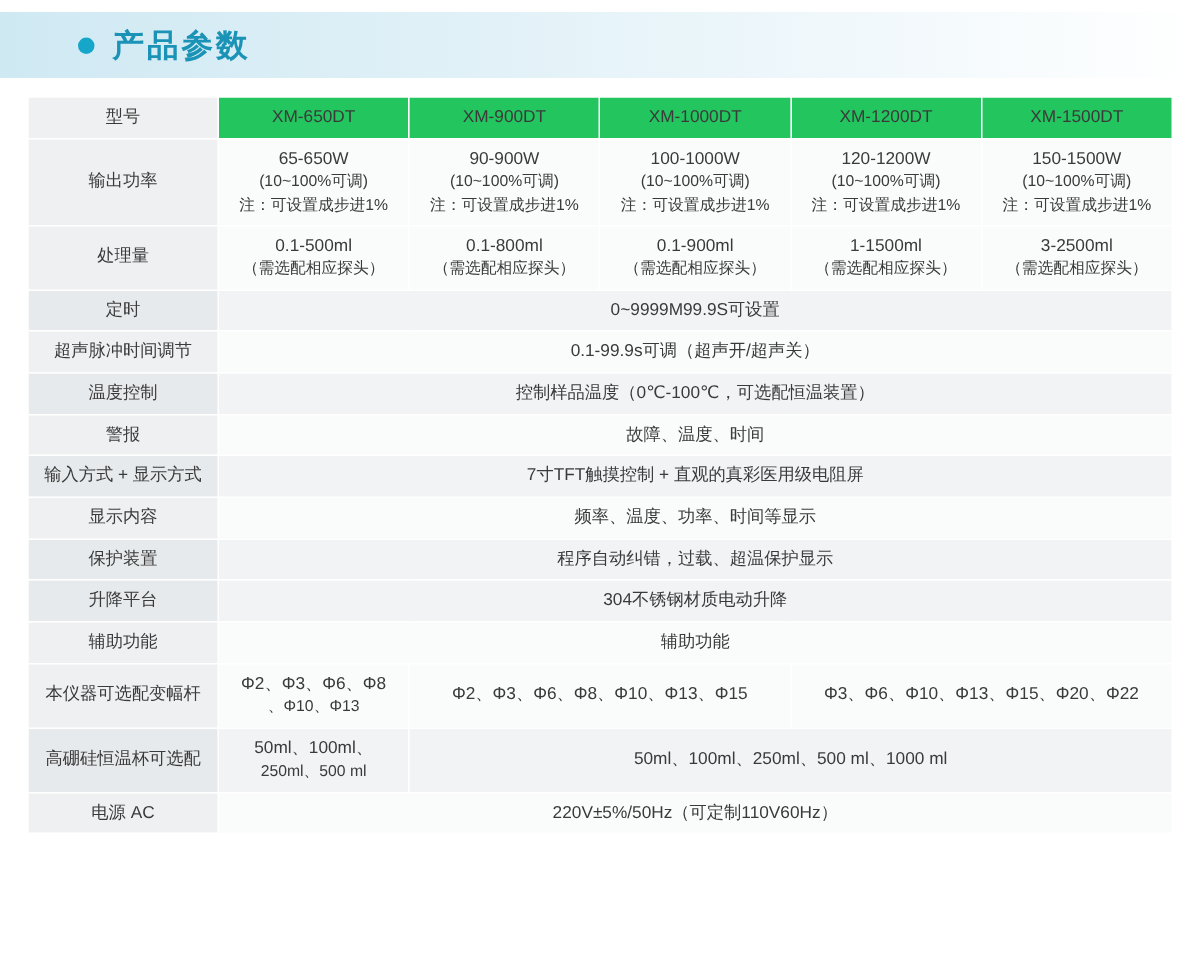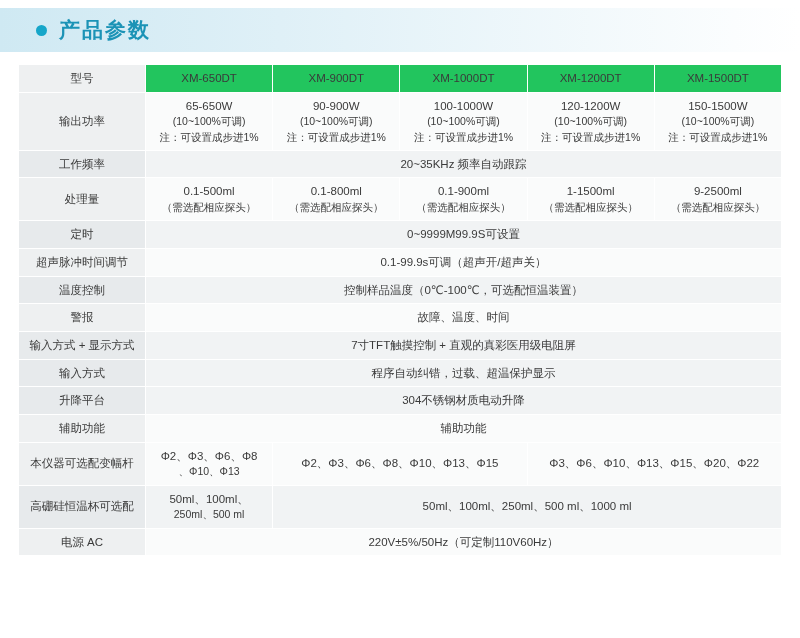--- a/index.html
+++ b/index.html
@@ -21,21 +21,21 @@
     box-sizing: border-box;
   }
   
   .header {
     position: relative;
     height: 44px;
     margin: 8px 0 0 0;
     background: linear-gradient(to right, #cfe9f3 0%, #dff0f7 35%, #ffffff 100%);
     display: flex;
     align-items: center;
-    padding-left: 36px;
+    padding-left: 52px;
     box-sizing: border-box;
   }
   .header .bullet {
     width: 11px;
     height: 11px;
     border-radius: 50%;
     background: #16a6c9;
     margin-right: 12px;
     flex: 0 0 auto;
   }
@@ -133,24 +133,20 @@
               </div>
             </td>
             <td class="val-alt">
               <div class="cellstack">
                 <div>150-1500W</div>
                 <div class="small">(10~100%可调)</div>
                 <div class="small">注：可设置成步进1%</div>
               </div>
             </td>
           </tr>
-          <tr class="alt">
-            <td class="label">工作频率</td>
-            <td class="val" colspan="5">20~35KHz  频率自动跟踪</td>
-          </tr>
           <tr>
             <td class="label">处理量</td>
             <td class="val-alt">
               <div class="cellstack">
                 <div>0.1-500ml</div>
                 <div class="small">（需选配相应探头）</div>
               </div>
             </td>
             <td class="val-alt">
               <div class="cellstack">
@@ -165,21 +161,21 @@
               </div>
             </td>
             <td class="val-alt">
               <div class="cellstack">
                 <div>1-1500ml</div>
                 <div class="small">（需选配相应探头）</div>
               </div>
             </td>
             <td class="val-alt">
               <div class="cellstack">
-                <div>9-2500ml</div>
+                <div>3-2500ml</div>
                 <div class="small">（需选配相应探头）</div>
               </div>
             </td>
           </tr>
           <tr class="alt">
             <td class="label">定时</td>
             <td class="val" colspan="5">0~9999M99.9S可设置</td>
           </tr>
           <tr>
             <td class="label">超声脉冲时间调节</td>
@@ -190,22 +186,26 @@
             <td class="val" colspan="5">控制样品温度（0℃-100℃，可选配恒温装置）</td>
           </tr>
           <tr>
             <td class="label">警报</td>
             <td class="val-alt" colspan="5">故障、温度、时间</td>
           </tr>
           <tr class="alt">
             <td class="label">输入方式 + 显示方式</td>
             <td class="val" colspan="5">7寸TFT触摸控制 + 直观的真彩医用级电阻屏</td>
           </tr>
-          <tr class="alt">
-            <td class="label">输入方式</td>
+          <tr>
+            <td class="label">显示内容</td>
+            <td class="val-alt" colspan="5">频率、温度、功率、时间等显示</td>
+          </tr>
+          <tr class="alt">
+            <td class="label">保护装置</td>
             <td class="val" colspan="5">程序自动纠错，过载、超温保护显示</td>
           </tr>
           <tr class="alt">
             <td class="label">升降平台</td>
             <td class="val" colspan="5">304不锈钢材质电动升降</td>
           </tr>
           <tr>
             <td class="label">辅助功能</td>
             <td class="val-alt" colspan="5">辅助功能</td>
           </tr>

